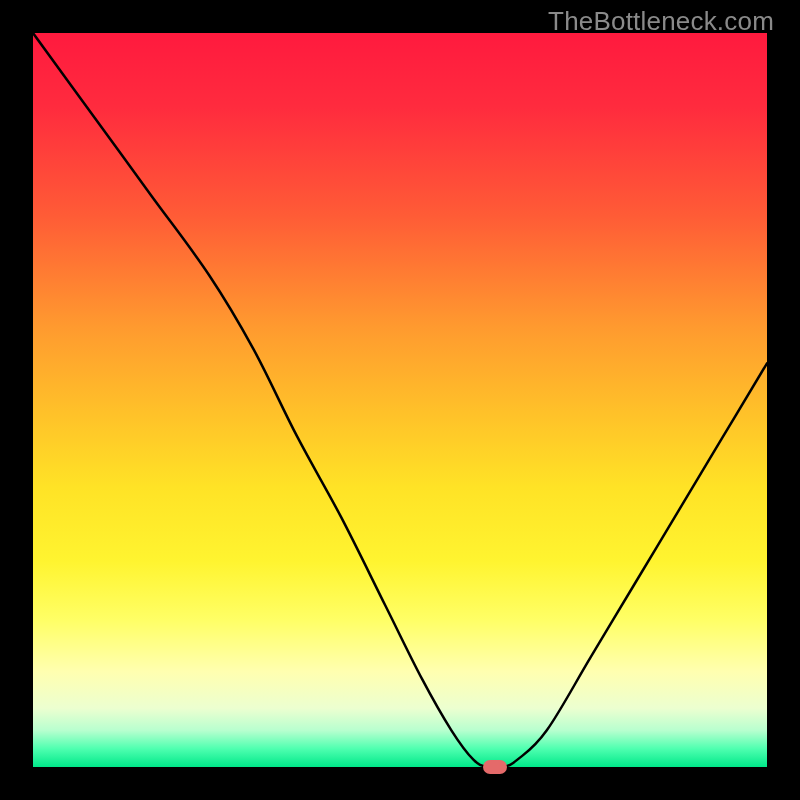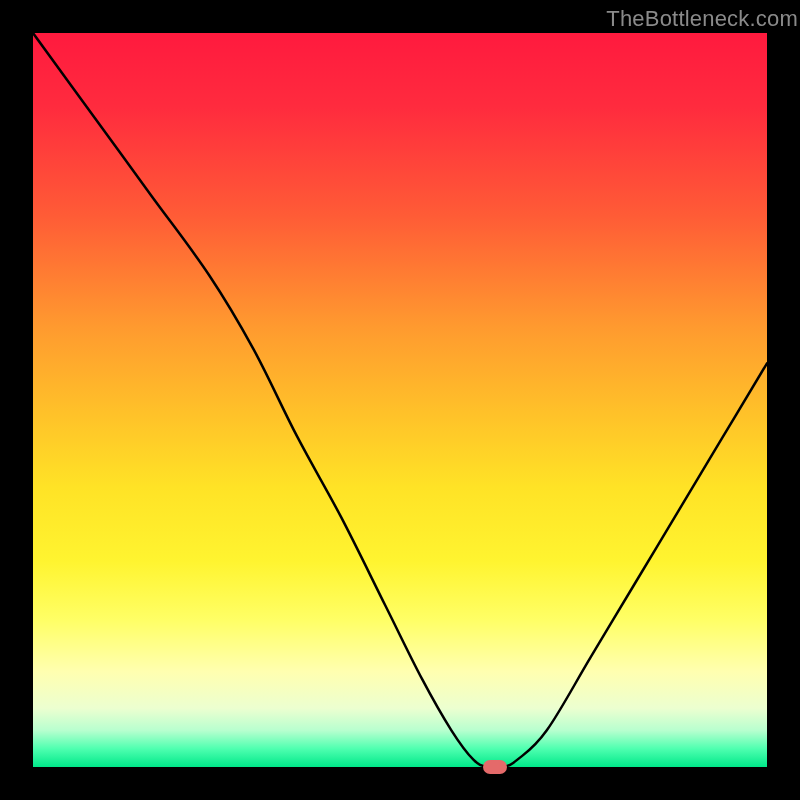--- a/index.html
+++ b/index.html
@@ -49,24 +49,24 @@
     position: absolute;
     width: 24px;
     height: 14px;
     border-radius: 7px;
     background: #e46a6a;
     transform: translate(-50%, -50%);
   }
   .watermark {
     position: absolute;
     top: 6px;
-    right: 2px;
+    right: 26px;
     color: #8a8a8a;
     font-family: Arial, Helvetica, sans-serif;
-    font-size: 22px;
+    font-size: 26px;
     letter-spacing: 0.2px;
   }
 </style>
 </head>
 <body>
 
 <div class="frame">
   <div class="plot-area">
     <svg class="curve" viewBox="0 0 734 734" preserveAspectRatio="none">
       <path id="curve-path" d="M 0 0 C 10.5696 14.5332, 37.580799999999996 51.67360000000001, 58.72 80.74000000000001 C 79.8592 109.80640000000001, 96.3008 132.41360000000003, 117.44 161.48000000000002 C 138.5792 190.5464, 157.6632 214.47479999999996, 176.16 242.21999999999997 C 194.6568 269.9652, 204.3456 286.5536000000001, 220.2 315.62000000000006 C 236.0544 344.68640000000005, 248.3856 373.3124, 264.24 403.7 C 280.0944 434.08759999999995, 292.4256 454.0523999999999, 308.28 484.43999999999994 C 324.13439999999997 514.8276, 337.78679999999997 543.4535999999999, 352.32 572.52 C 366.8532 601.5864, 377.1292 623.4595999999999, 389.02000000000004 645.92 C 400.91080000000005 668.3804, 409.13159999999993 682.7668, 418.37999999999994 697.3 C 427.62839999999994 711.8331999999999, 433.794 720.054, 440.4 726.66 C 447.006 733.266, 449.79519999999997 732.6788, 455.08 734 C 460.3648 735.3212, 464.4752 735.3212, 469.76 734 C 475.0448 732.6788, 476.5128 733.266, 484.44 726.66 C 492.36719999999997 720.054, 500.58799999999997 715.7968, 513.8 697.3 C 527.012 678.8032, 541.9856 650.324, 557.84 623.9 C 573.6944000000001 597.476, 586.0256 576.924, 601.88 550.5 C 617.7343999999999 524.076, 630.0656 503.524, 645.92 477.1 C 661.7743999999999 450.67600000000004, 674.1055999999999 430.124, 689.9599999999999 403.7 C 705.8144 377.27599999999995, 726.0728 343.51199999999994, 734 330.29999999999995" fill="none" stroke="#000" stroke-width="2.5" stroke-linejoin="round" stroke-linecap="round"></path>

